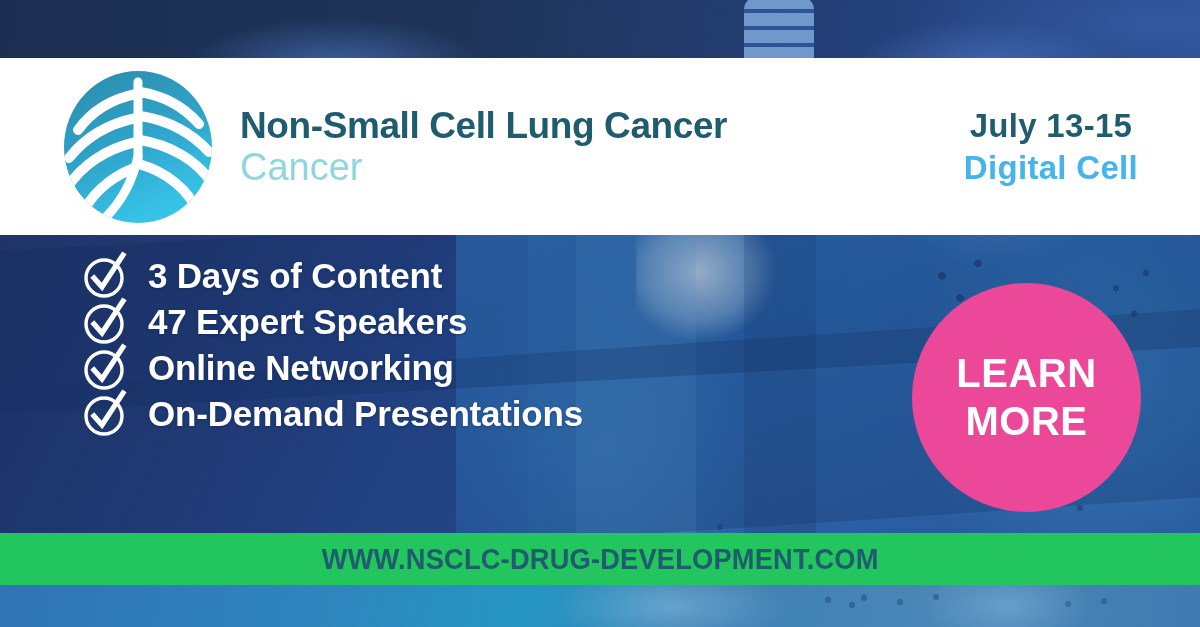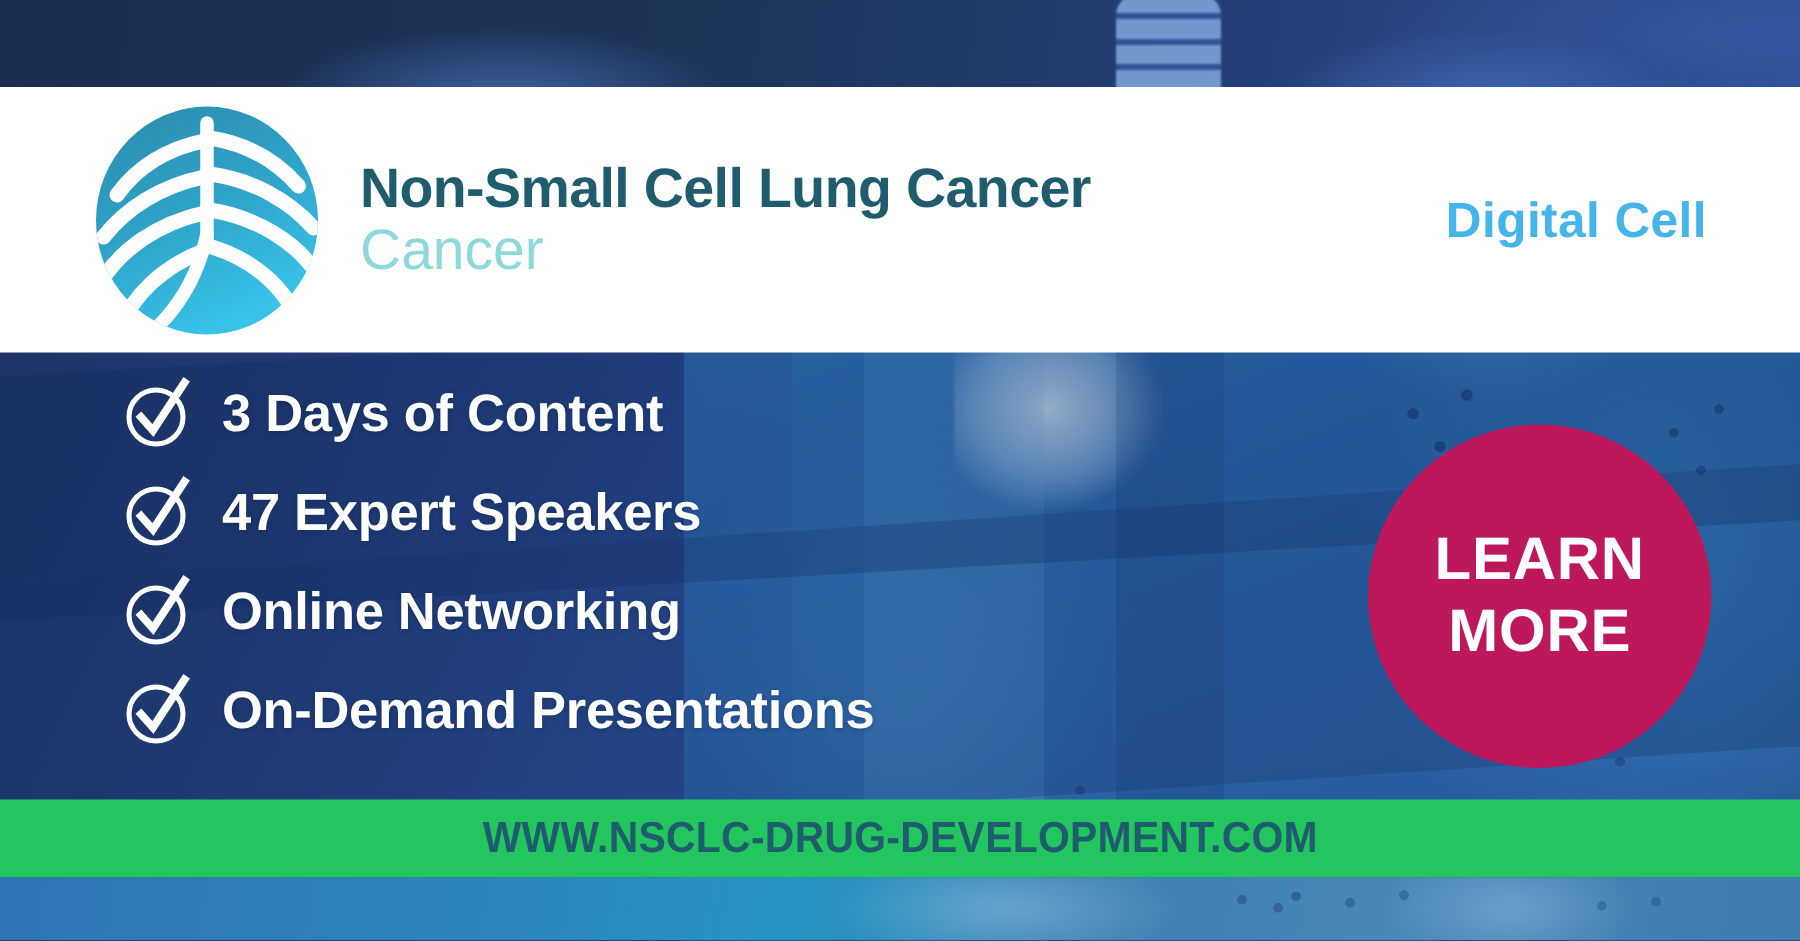--- a/index.html
+++ b/index.html
@@ -138,36 +138,36 @@
     letter-spacing:.3px; line-height:1.25; white-space:nowrap;
   }
 
   
   .features-band {
     position:absolute; left:0; top:235px; width:100%; height:298px;
     overflow:hidden;
   }
   .features-list {
     position:absolute; left:82px; top:18px;
-    display:flex; flex-direction:column; gap:20px;
+    display:flex; flex-direction:column; 
     z-index:5;
   }
   .feature-row { display:flex; align-items:center; gap:20px; }
   .check-icon { width:46px; height:46px; flex:0 0 auto; overflow:visible; }
   .feature-text {
     font-size:35px; font-weight:bold; color:#ffffff;
     letter-spacing:-.2px; white-space:nowrap;
     text-shadow:0 1px 3px rgba(10,25,60,.35);
   }
 
   
   .cta-circle {
     position:absolute; left:912px; top:283px;
     width:229px; height:229px; border-radius:50%;
-    background:#be185d;
+    background:#ec4899;
     display:flex; flex-direction:column;
     align-items:center; justify-content:center;
     z-index:8; cursor:pointer;
   }
   .cta-line {
     font-size:40px; font-weight:bold; color:#ffffff;
     letter-spacing:.5px; line-height:1.18;
   }
 
   
@@ -254,20 +254,21 @@
         </g>
       </svg>
     </div>
 
     <div class="title-block">
       <div class="title-line">Non-Small Cell Lung Cancer</div>
       <div class="title-summit">Cancer</div>
     </div>
 
     <div class="date-block">
+      <div class="date-line">July 13-15</div>
       <div class="date-sub">Digital Cell</div>
     </div>
   </div>
 
   <div class="features-band">
     <div class="features-list">
 
       <div class="feature-row">
         <svg class="check-icon" viewBox="0 0 46 46">
           <circle cx="22" cy="25" r="18" fill="none" stroke="#ffffff" stroke-width="3.4"></circle>

